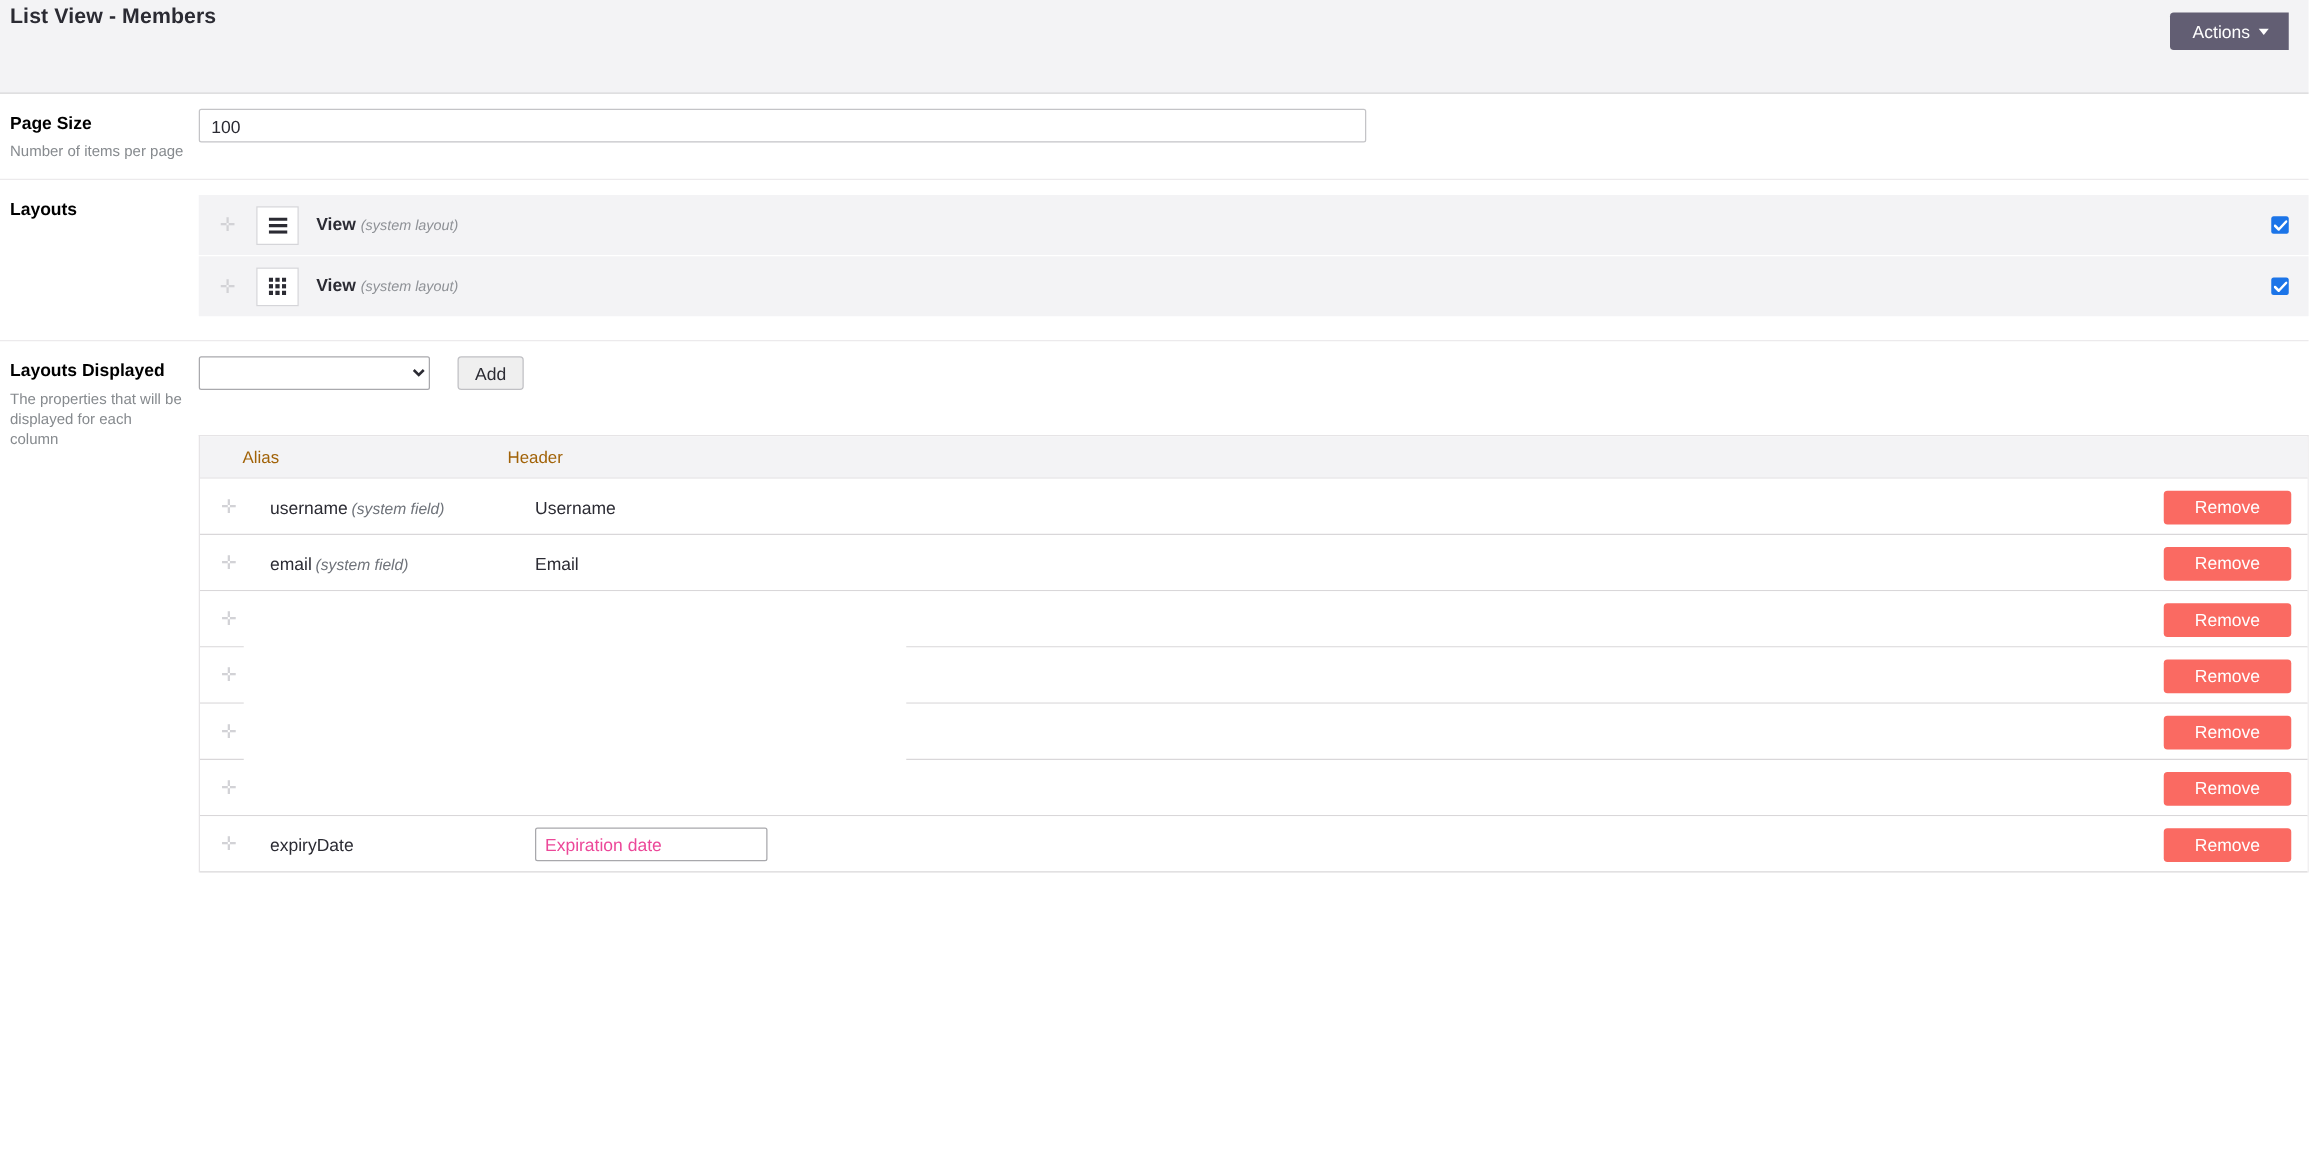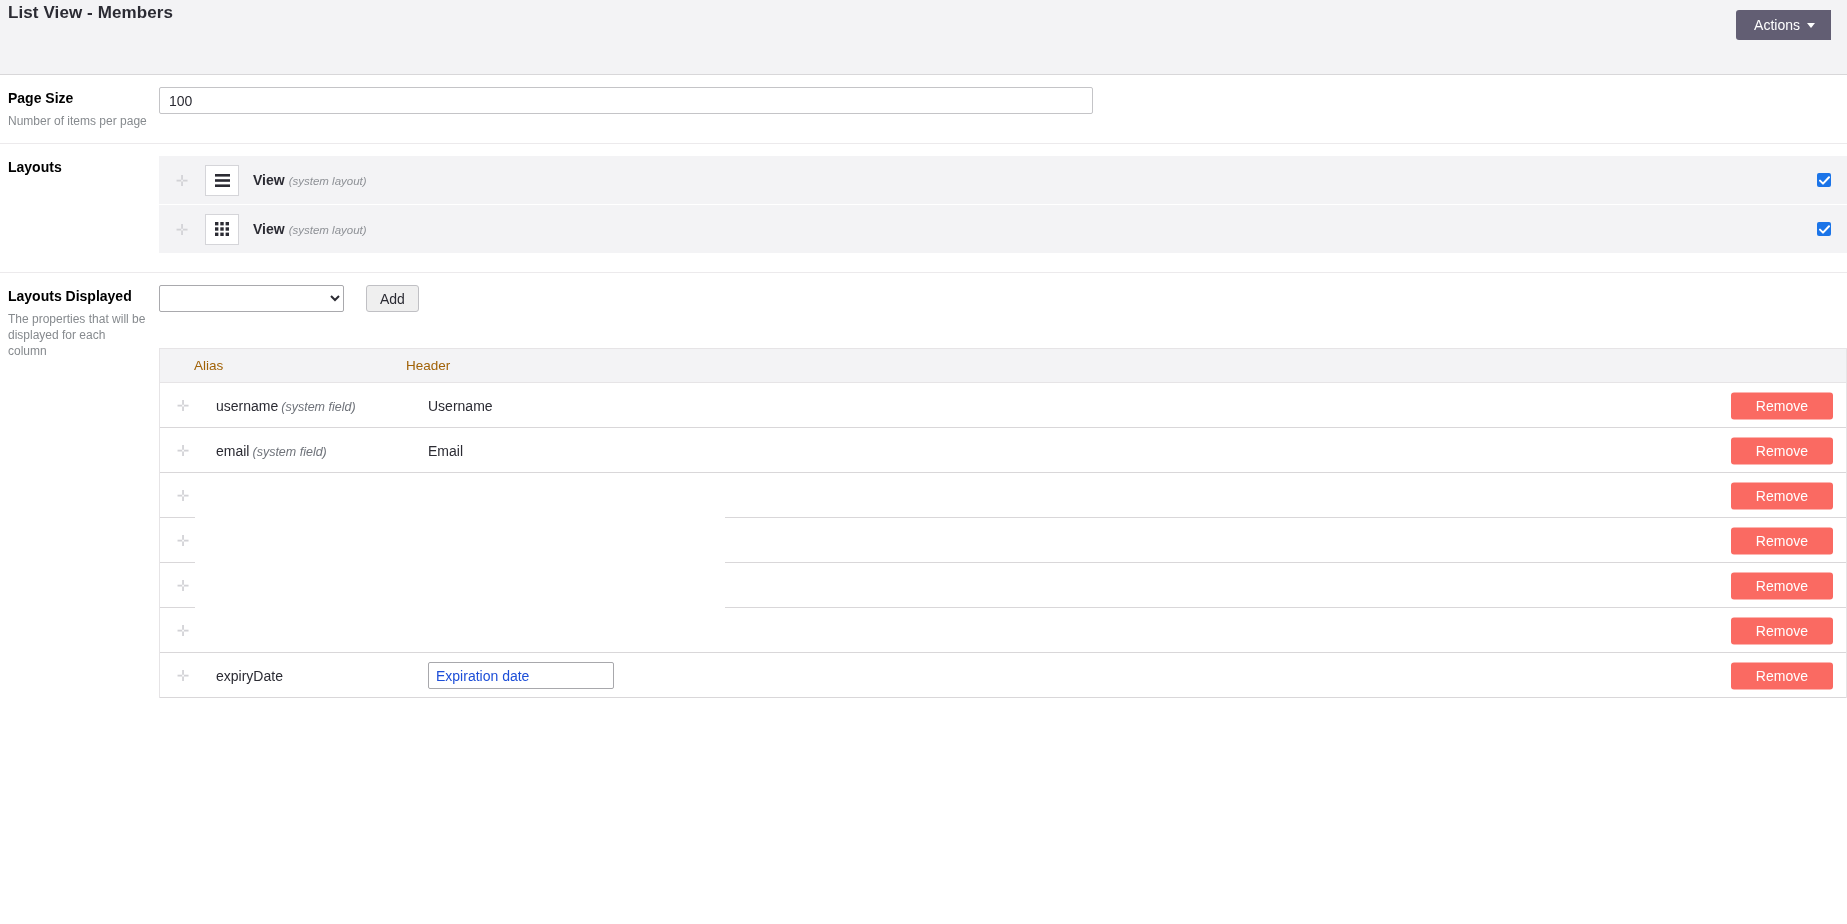--- a/index.html
+++ b/index.html
@@ -267,21 +267,21 @@
     color: #2b2b33;
   }
   .header-input {
     width: 186px;
     height: 27px;
     border: 1px solid #a8a8ac;
     border-radius: 2px;
     background: #fff;
     font-size: 14px;
     font-family: "Liberation Sans", sans-serif;
-    color: #1d4ed8;
+    color: #ec4899;
     padding: 0 7px;
     outline: none;
   }
   .remove-btn {
     position: absolute;
     right: 13px;
     top: 50%;
     transform: translateY(-50%);
     background: #fa6a62;
     color: #fff;

